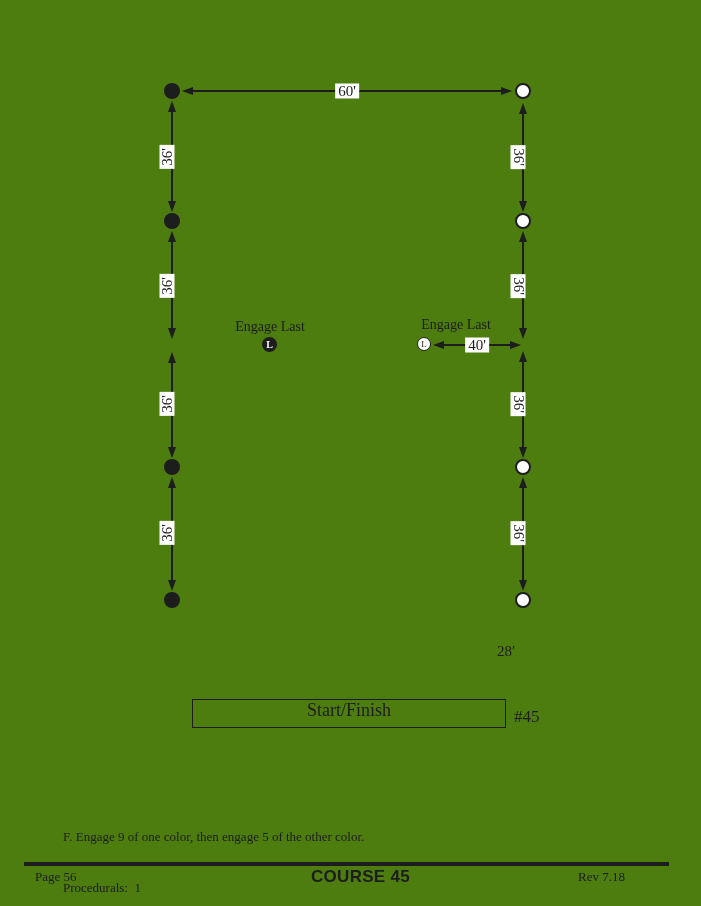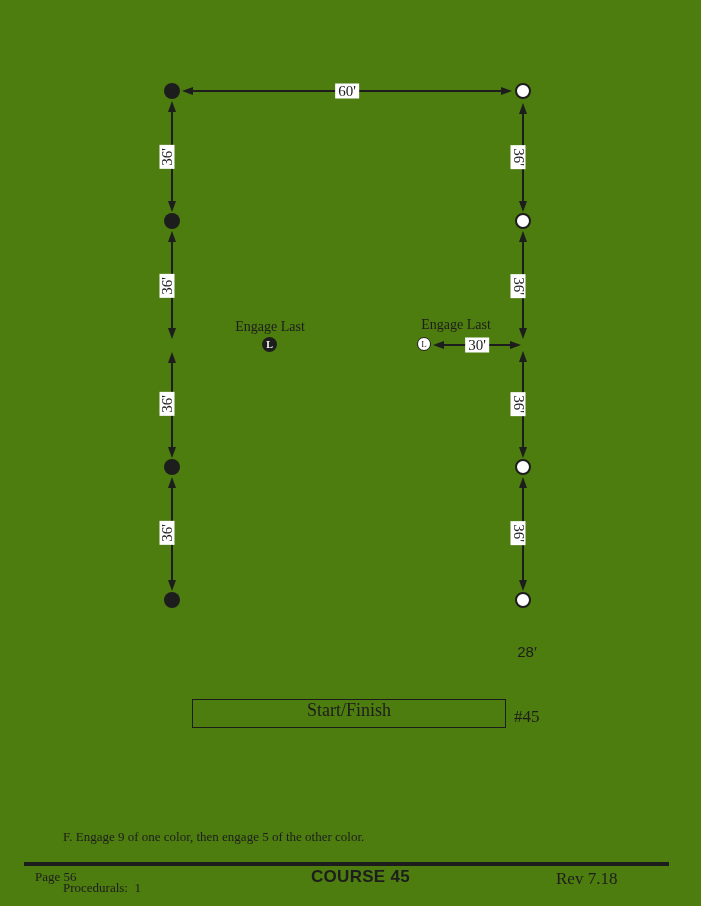--- a/index.html
+++ b/index.html
@@ -60,33 +60,33 @@
   }
 
   .start-finish{
     position:absolute;left:192px;top:699px;width:314px;height:29px;
     border:1.5px solid #1d1d1d;box-sizing:border-box;
     display:flex;align-items:flex-start;justify-content:center;
     font-size:18px;
   }
   .course-ref{position:absolute;left:514px;top:707px;font-size:17px;}
   .box-offset{
-    position:absolute;left:497px;top:643px;width:60px;text-align:center;
-    font-family:Liberation Sans, sans-serif;font-size:15px;
+    position:absolute;left:497px;top:643px;width:60px;
+    font-family:Liberation Serif, serif;font-size:15px;
   }
 
   .notes{position:absolute;left:63px;top:794px;font-size:13px;line-height:17px;white-space:pre-wrap;}
 
   .footer-rule{position:absolute;left:24px;top:862px;width:645px;height:4px;background:#1d1d1d;}
   .footer-page{position:absolute;left:35px;top:869px;font-size:13px;text-align:right;}
   .footer-title{
     position:absolute;left:0;top:867px;width:701px;text-align:center;
     font-family:"Liberation Sans", sans-serif;font-weight:bold;font-size:17px;letter-spacing:0.3px;padding-left:10px;
   }
-  .footer-rev{position:absolute;left:556px;top:869px;font-size:17px;}
+  .footer-rev{position:absolute;left:578px;top:869px;font-size:13px;}
 </style>
 </head>
 <body>
 
 <div id="page">
 
   <div class="h-arrow" style="left:182px;top:91px;width:330px;">
     <span class="head left"></span>
     <span class="line"></span>
     <span class="head right"></span>
@@ -162,21 +162,21 @@
 
   <span class="engage-label" style="left:386px;top:317px;">Engage Last</span>
   <div class="marker outline" style="left:417px;top:337px;">
     <span>L</span>
   </div>
   <div class="h-arrow" style="left:433px;top:345px;width:88px;">
     <span class="head left"></span>
     <span class="line"></span>
     <span class="head right"></span>
   </div>
-  <span class="dim" style="left:477px;top:345px;">30'</span>
+  <span class="dim" style="left:477px;top:345px;">40'</span>
 
   <span class="box-offset">28′</span>
 
   <div class="start-finish">
     <span>Start/Finish</span>
   </div>
   <span class="course-ref">#45</span>
 
   <div class="notes">
     <div>F. Engage 9 of one color, then engage 5 of the other color.</div>

